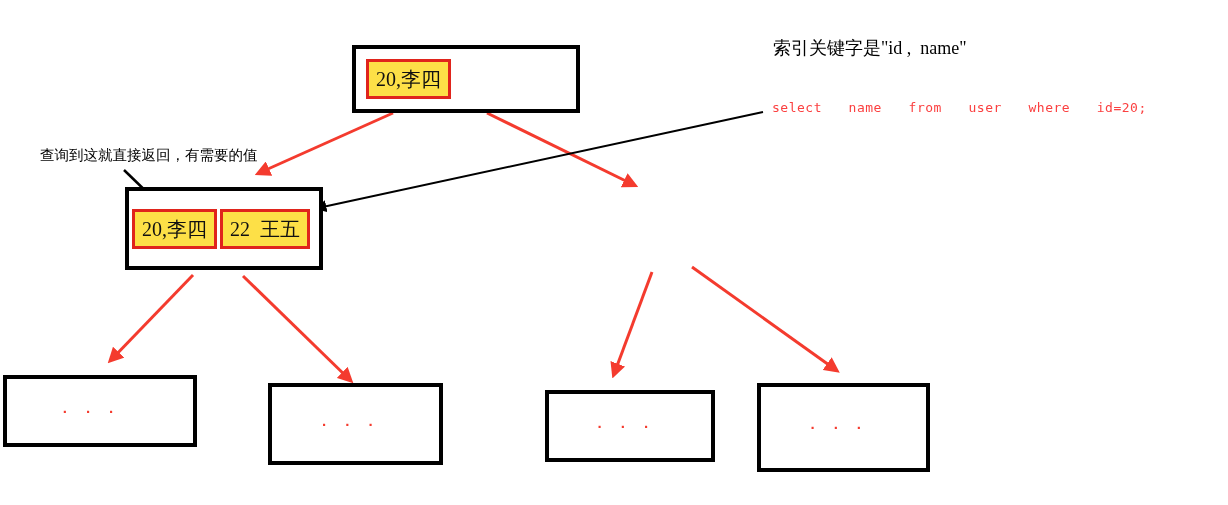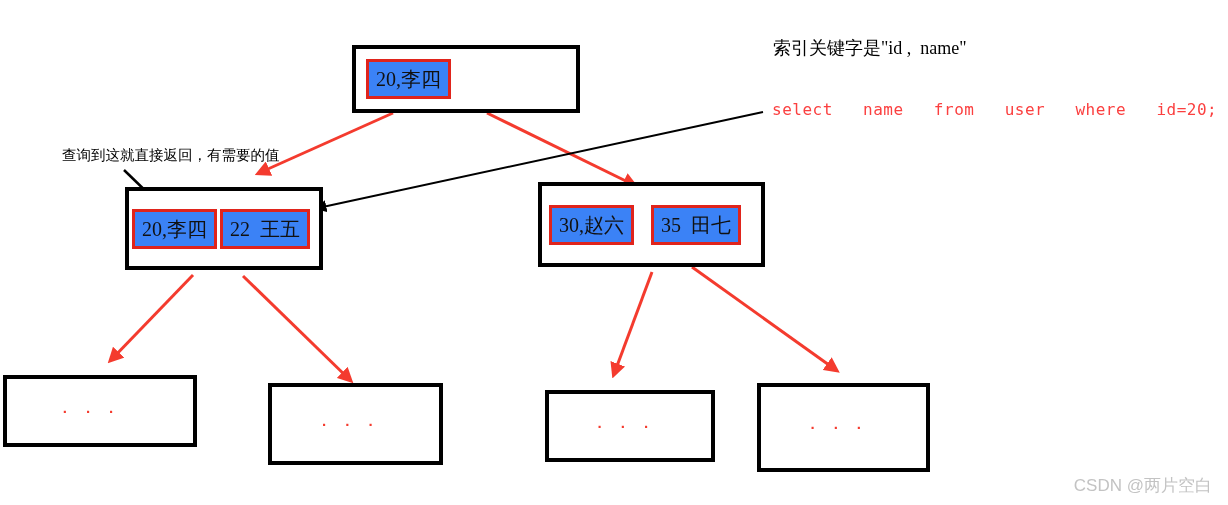--- a/index.html
+++ b/index.html
@@ -30,21 +30,21 @@
     display: flex;
     align-items: center;
   }
   .cell {
     border: 3px solid var(--cell-border, #e0241c);
     padding: 4px 7px;
     font-family: "Liberation Serif", serif;
     font-size: 20px;
     color: #111;
     white-space: pre;
-    background: #3b82f6;
+    background: #fde047;
     line-height: 1.3;
   }
   .node.root  { left: 352px; top: 45px;  width: 228px; height: 68px; padding-left: 10px; gap: 14px; }
   .node.left  { left: 125px; top: 187px; width: 198px; height: 83px; padding-left: 3px;  gap: 3px;  }
   .node.right { left: 538px; top: 182px; width: 227px; height: 85px; padding-left: 7px;  gap: 17px; }
 
   .leaf {
     position: absolute;
     border: 4px solid var(--box-border, #000);
     background: #fff;
@@ -67,31 +67,30 @@
 
   .index-note {
     position: absolute; left: 773px; top: 36px;
     font-family: "Liberation Serif", serif;
     font-size: 18px; color: #000;
     white-space: pre;
   }
   .sql-note {
     position: absolute; left: 772px; top: 100px;
     font-family: "DejaVu Sans Mono", monospace;
-    font-size: 16px;
+    font-size: 13px;
     color: var(--sql-text, #fb4040);
     white-space: pre;
     word-spacing: 5px;
     letter-spacing: 0.5px;
   }
   .return-note {
     position: absolute; left: 40px; top: 146px;
     font-size: 14.5px; color: #000;
     white-space: pre;
-    margin-left: 22px;
   }
   .watermark {
     position: absolute; right: 16px; bottom: 8px;
     font-size: 17px;
     color: var(--watermark, #c3c3c3);
     white-space: pre;
   }
 </style>
 </head>
 <body>
@@ -123,33 +122,28 @@
 
   <div class="node root">
     <div class="cell">20,李四</div>
   </div>
 
   <div class="node left">
     <div class="cell">20,李四</div>
     <div class="cell">22  王五</div>
   </div>
 
-  <div class="node right">
-    <div class="cell">30,赵六</div>
-    <div class="cell">35  田七</div>
-  </div>
 
   <div class="leaf l1">
     <span class="dots">· · ·</span>
   </div>
   <div class="leaf l2">
     <span class="dots">· · ·</span>
   </div>
   <div class="leaf l3">
     <span class="dots">· · ·</span>
   </div>
   <div class="leaf l4">
     <span class="dots">· · ·</span>
   </div>
 
-  <div class="watermark">CSDN @两片空白</div>
 
 </div>
 
 </body></html>

